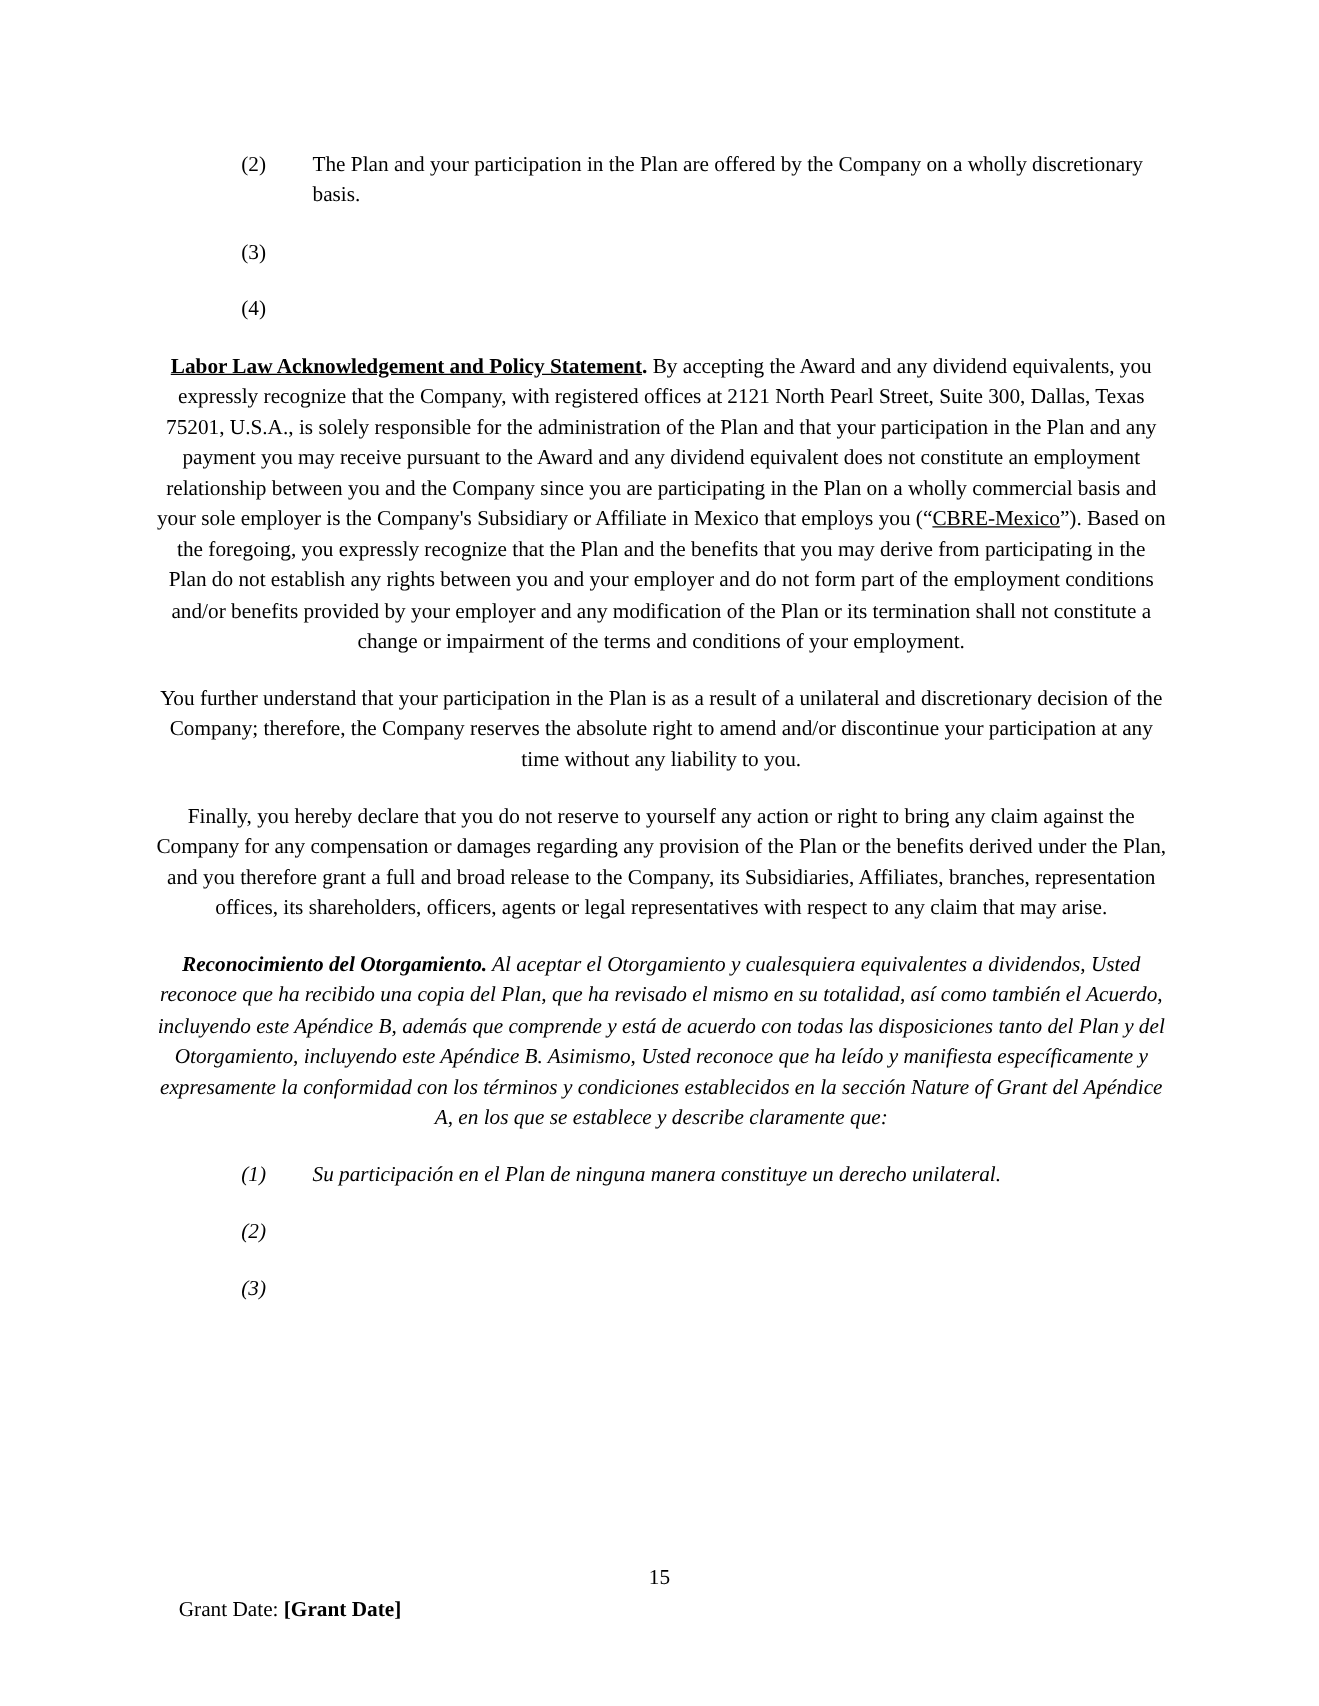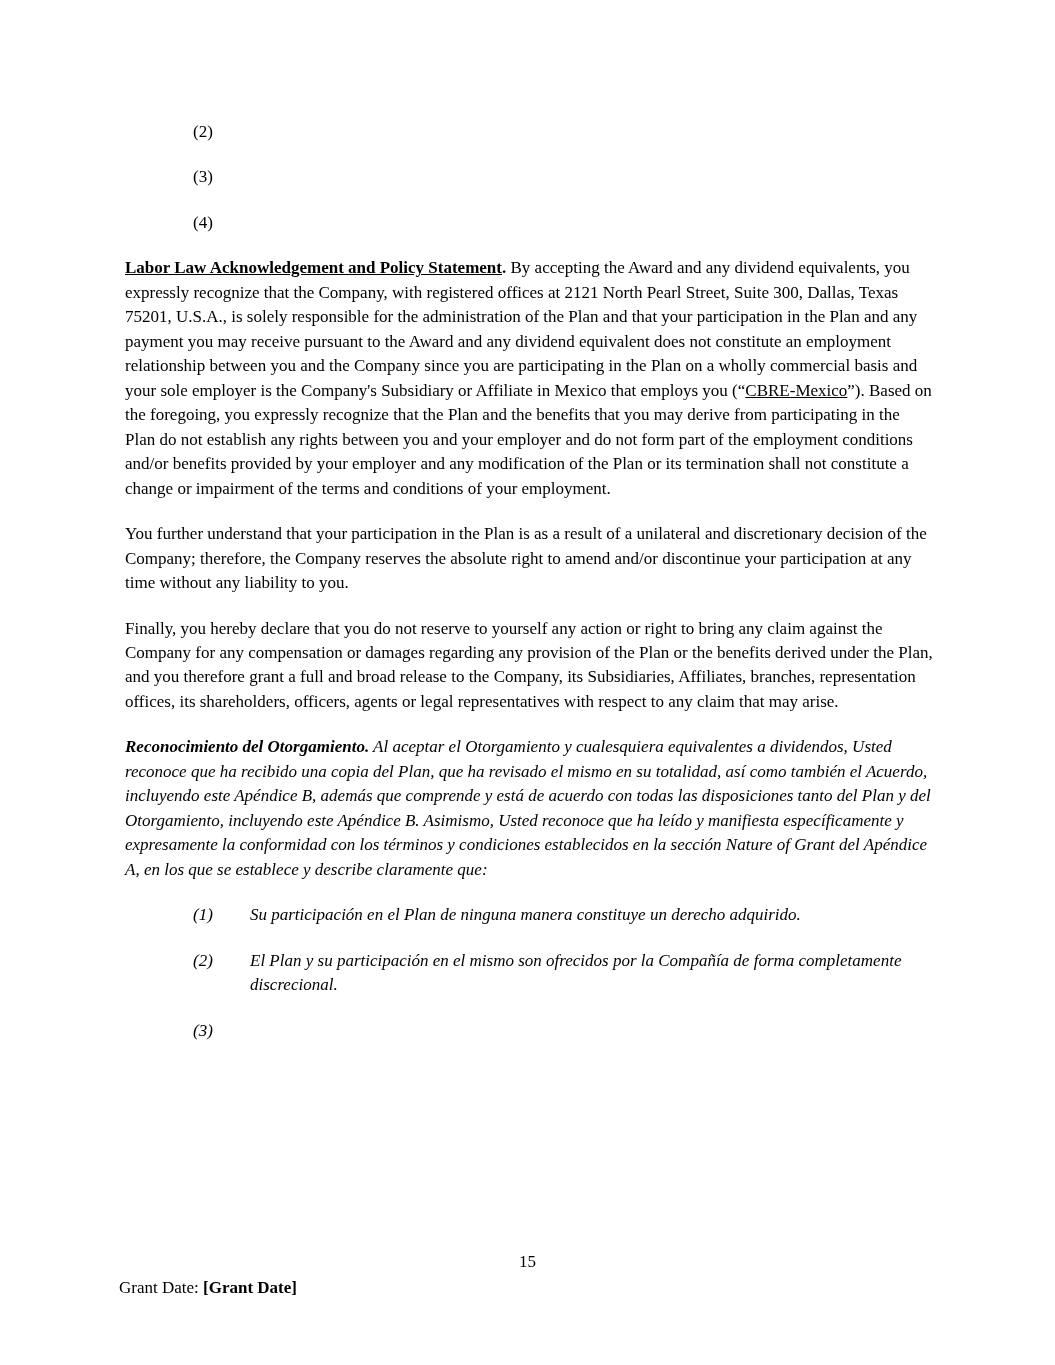--- a/index.html
+++ b/index.html
@@ -10,21 +10,21 @@
     margin: 0 auto;
     background: #ffffff;
     color: #000000;
     font-family: "Liberation Serif", "DejaVu Serif", serif;
     font-size: 17px;
     line-height: 1.44;
     box-sizing: border-box;
     padding: 120px 122px 0 125px;
     overflow: hidden;
   }
-  p.para { margin: 0 0 21px 0; }
+  p.para { margin: 0 0 21px 0; text-align: center; }
   .list-item {
     display: flex;
     margin: 0 0 21px 0;
   }
   .list-item .marker {
     flex: 0 0 125px;
     box-sizing: border-box;
     padding-left: 68px;
   }
   .list-item .li-text { flex: 1 1 auto; }
@@ -36,57 +36,57 @@
   .iu { font-style: italic; }
   .page-number {
     position: absolute;
     left: 0;
     right: 0;
     top: 1250px;
     text-align: center;
   }
   .footer-line {
     position: absolute;
-    left: 119px;
+    left: 143px;
     top: 1276px;
   }
 </style>
 </head>
 <body>
 
 <div class="page">
 
   <div>
     <div class="list-item">
       <span class="marker">(2)</span>
+      <span class="li-text">The Plan and your participation in the Plan are offered by the Company on a wholly discretionary basis.</span>
     </div>
     <div class="list-item">
       <span class="marker">(3)</span>
     </div>
     <div class="list-item">
       <span class="marker">(4)</span>
     </div>
   </div>
 
   <p class="para"><span class="bu">Labor Law Acknowledgement and Policy Statement</span><span class="b">.</span><span>  By accepting the Award and any dividend equivalents, you expressly recognize that the Company, with registered offices at 2121 North Pearl Street, Suite 300, Dallas, Texas 75201, U.S.A., is solely responsible for the administration of the Plan and that your participation in the Plan and any payment you may receive pursuant to the Award and any dividend equivalent does not constitute an employment relationship between you and the Company since you are participating in the Plan on a wholly commercial basis and your sole employer is the Company's Subsidiary or Affiliate in Mexico that employs you (“</span><span class="u">CBRE-Mexico</span><span>”).  Based on the foregoing, you expressly recognize that the Plan and the benefits that you may derive from participating in the Plan do not establish any rights between you and your employer and do not form part of the employment conditions and/or benefits provided by your employer and any modification of the Plan or its termination shall not constitute a change or impairment of the terms and conditions of your employment.</span></p>
 
   <p class="para">You further understand that your participation in the Plan is as a result of a unilateral and discretionary decision of the Company; therefore, the Company reserves the absolute right to amend and/or discontinue your participation at any time without any liability to you.</p>
 
   <p class="para">Finally, you hereby declare that you do not reserve to yourself any action or right to bring any claim against the Company for any compensation or damages regarding any provision of the Plan or the benefits derived under the Plan, and you therefore grant a full and broad release to the Company, its Subsidiaries, Affiliates, branches, representation offices, its shareholders, officers, agents or legal representatives with respect to any claim that may arise.</p>
 
   <p class="para it"><span class="bi">Reconocimiento del Otorgamiento.</span><span>  Al aceptar el Otorgamiento y cualesquiera equivalentes a dividendos, Usted reconoce que ha recibido una copia del Plan, que ha revisado el mismo en su totalidad, así como también el Acuerdo, incluyendo este </span><span class="iu">Apéndice B</span><span>, además que comprende y está de acuerdo con todas las disposiciones tanto del Plan y del Otorgamiento, incluyendo este </span><span class="iu">Apéndice B</span><span>.  Asimismo, Usted reconoce que ha leído y manifiesta específicamente y expresamente la conformidad con los términos y condiciones establecidos en la sección Nature of Grant del </span><span class="iu">Apéndice A</span><span>, en los que se establece y describe claramente que:</span></p>
 
   <div class="it">
     <div class="list-item">
       <span class="marker">(1)</span>
-      <span class="li-text">Su participación en el Plan de ninguna manera constituye un derecho adquirido.</span>
+      <span class="li-text">Su participación en el Plan de ninguna manera constituye un derecho unilateral.</span>
     </div>
     <div class="list-item">
       <span class="marker">(2)</span>
-      <span class="li-text">El Plan y su participación en el mismo son ofrecidos por la Compañía de forma completamente discrecional.</span>
     </div>
     <div class="list-item">
       <span class="marker">(3)</span>
     </div>
   </div>
 
   <div class="page-number">15</div>
 
   <div class="footer-line"><span>Grant Date:</span> <span class="b">[Grant Date]</span></div>
 

